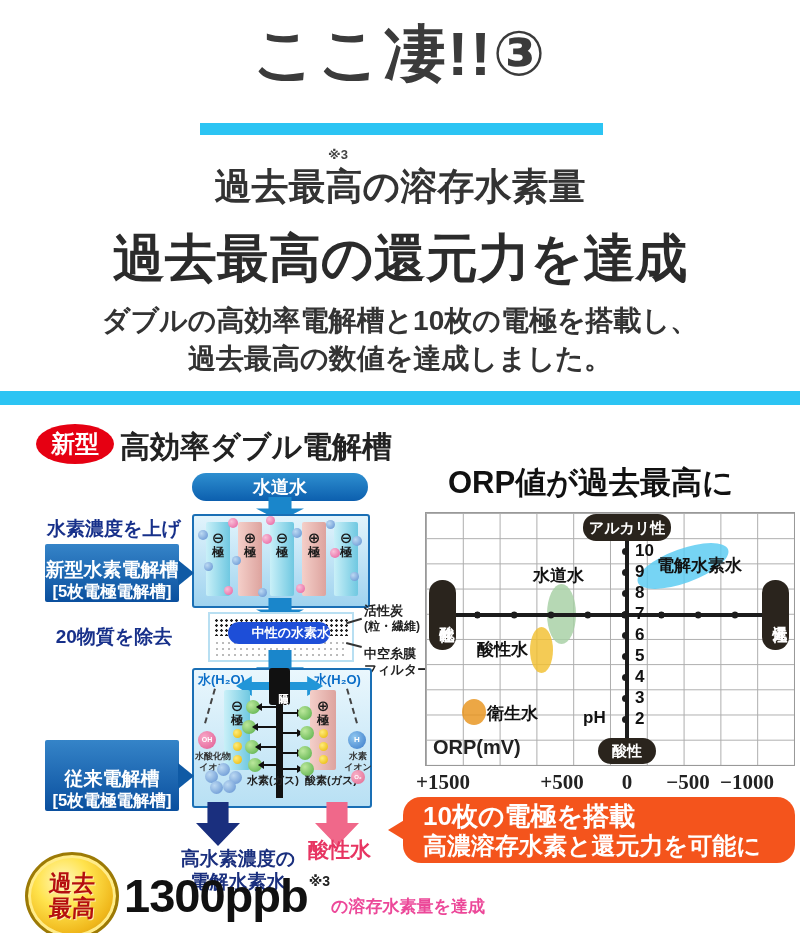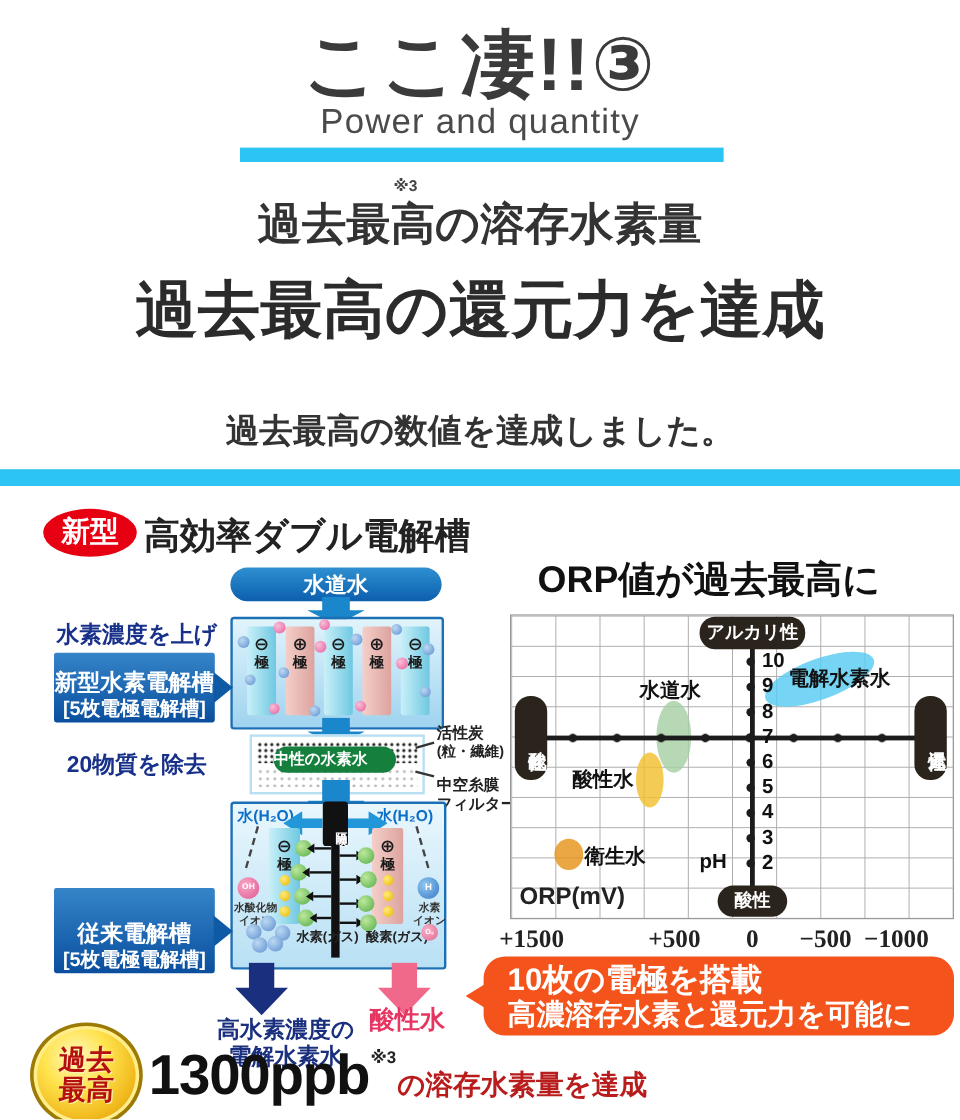--- a/index.html
+++ b/index.html
@@ -29,21 +29,21 @@
   .bub{border-radius:50%;}
   .bub-b{background:radial-gradient(circle at 35% 35%,#bcd9f2,#5d8ed0);}
   .bub-pk{background:radial-gradient(circle at 35% 35%,#f8c0d8,#e75a9c);}
   .cap-navy{font-size:19px;font-weight:900;color:#17308a;text-align:center;}
   .bluebox{background:linear-gradient(180deg,#3584c8,#0a4f9e);color:#fff;font-weight:900;text-align:center;border-radius:2px;display:flex;flex-direction:column;justify-content:flex-end;}
   .bluebox::after{content:"";position:absolute;right:-15px;top:50%;margin-top:-13px;border-left:16px solid #0f5aa5;border-top:13px solid transparent;border-bottom:13px solid transparent;}
   .bb-l1{font-size:19px;line-height:1.3;}
   .bb-l2{font-size:16.5px;line-height:1.2;}
   .dots-dense{background-image:radial-gradient(circle,#222 1.1px,transparent 1.5px);background-size:5px 5px;}
   .dots-light{background-image:radial-gradient(circle,#bbb 1px,transparent 1.4px);background-size:6px 6px;}
-  .neutral-capsule{background:#15803d;border-radius:12px;color:#fff;font-size:13px;font-weight:900;text-align:left;line-height:22px;}
+  .neutral-capsule{background:#1d4ed8;border-radius:12px;color:#fff;font-size:13px;font-weight:900;text-align:right;line-height:22px;}
   .flabel{font-size:13px;font-weight:700;color:#222;line-height:1.2;}
   .ptr{background:#333;height:1.5px;}
   .w-h2o{font-size:13px;font-weight:900;color:#0b6ec8;}
   .membrane-box{background:#111;color:#fff;border-radius:3px;writing-mode:vertical-rl;text-orientation:upright;font-size:10px;font-weight:900;text-align:center;letter-spacing:1px;}
   .m-arrow-l{clip-path:polygon(0 50%,48% 0,48% 30%,100% 30%,100% 70%,48% 70%,48% 100%);background:#2196d8;}
   .m-arrow-r{clip-path:polygon(100% 50%,52% 0,52% 30%,0 30%,0 70%,52% 70%,52% 100%);background:#2196d8;}
   .edot{width:9px;height:9px;border-radius:50%;background:radial-gradient(circle at 35% 35%,#ffec7a,#e8b400);margin:2px 0;}
   .gion{border-radius:50%;background:radial-gradient(circle at 35% 35%,#bce89c,#53ac45);}
   .iarrow{height:2px;background:#111;}
   .iarrow.al::before{content:"";position:absolute;left:-6px;top:-3px;border-right:6px solid #111;border-top:4px solid transparent;border-bottom:4px solid transparent;}
@@ -76,34 +76,34 @@
   
   .callout{background:#f4541c;border-radius:18px;color:#fff;}
   .callout::before{content:"";position:absolute;left:-15px;top:22px;border-right:18px solid #f4541c;border-top:11px solid transparent;border-bottom:11px solid transparent;}
   .co-l1{font-size:26px;font-weight:900;line-height:1.3;}
   .co-l2{font-size:24px;font-weight:900;line-height:1.3;}
   .gold-badge{border-radius:50%;background:radial-gradient(circle at 40% 32%,#fff3a6 8%,#ffe34d 35%,#f0b81c 68%,#c08a08 100%);border:3px solid #9c7a06;box-shadow:inset 0 0 0 3px #ffec8a;display:flex;flex-direction:column;align-items:center;justify-content:center;}
   .gold-badge span{font-size:23px;font-weight:900;color:#b50f0f;line-height:1.1;text-shadow:1px 1px 0 #fff0b0;transform:skewX(-4deg);}
   .final-line{display:flex;align-items:baseline;}
   .f-value{font-size:47px;font-weight:900;color:#111;letter-spacing:-1px;}
   .f-note{font-size:14px;font-weight:700;color:#222;position:relative;top:-26px;margin:0 1px;}
-  .f-suffix{font-size:23px;font-weight:900;color:#b91c1c;}
+  .f-suffix{font-size:17px;font-weight:900;color:#ec4899;}
 </style>
 </head>
 <body>
 
 <div class="page">
 
   <div class="abs h1" style="top:12px;left:0;">ここ凄!!③</div>
-  <div class="abs subtitle" style="top:86px;left:0;">Power and quantity</div>
   <div class="abs cyan" style="left:200px;top:123px;width:403px;height:12px;"></div>
 
   <div class="abs intro-note" style="left:328px;top:147px;">※3</div>
   <div class="abs intro1" style="top:162px;left:0;">過去最高の溶存水素量</div>
   <div class="abs intro2" style="top:224px;left:0;">過去最高の還元力を達成</div>
+  <div class="abs desc" style="top:302px;left:0;">ダブルの高効率電解槽と10枚の電極を搭載し、</div>
   <div class="abs desc" style="top:340px;left:0;">過去最高の数値を達成しました。</div>
   <div class="abs cyan" style="left:0;top:391px;width:800px;height:14px;"></div>
 
   <div class="abs new-badge" style="left:36px;top:424px;">新型</div>
   <div class="abs diag-heading" style="left:120px;top:427px;">高効率ダブル電解槽</div>
 
   <div class="abs capsule-blue" style="left:192px;top:473px;width:176px;height:28px;font-size:18px;line-height:28px;">水道水</div>
   <div class="abs v-arrow" style="left:256px;top:497px;width:48px;height:24px;background:#1a86cb;"></div>
 
   <div class="abs chamber" style="left:192px;top:514px;width:174px;height:90px;"></div>

